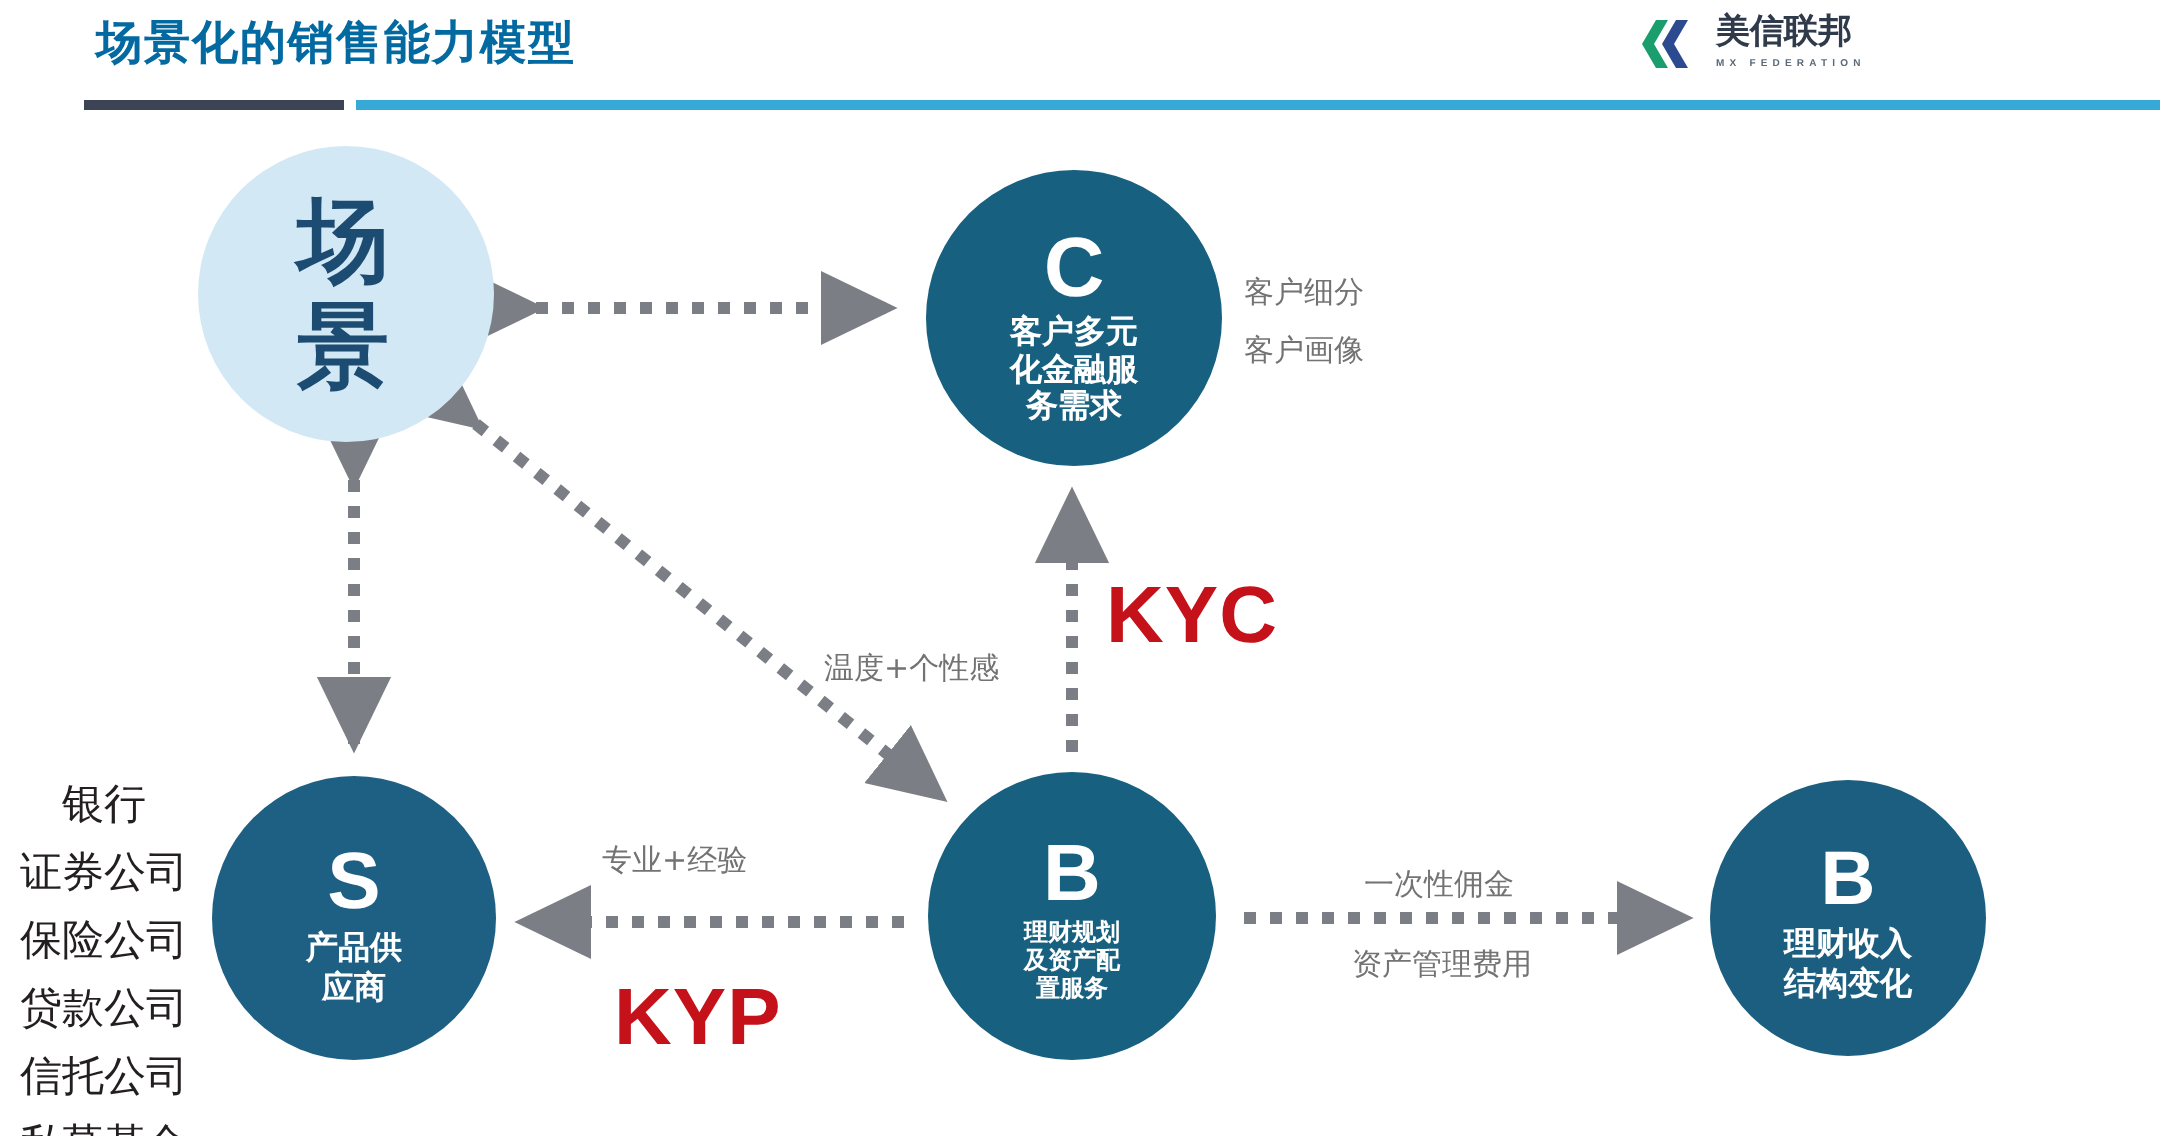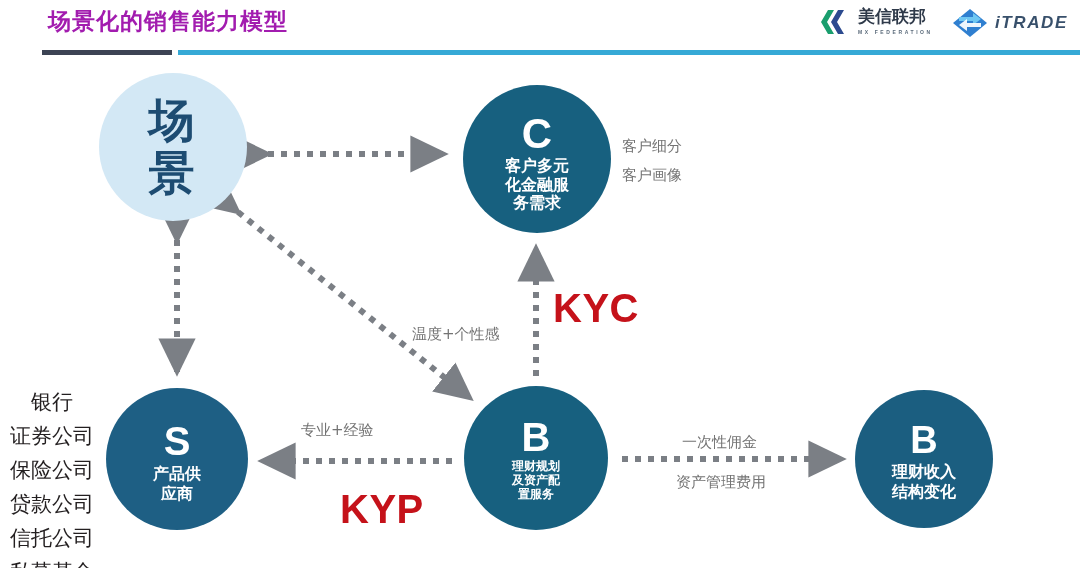--- a/index.html
+++ b/index.html
@@ -8,21 +8,21 @@
     background: #ffffff;
     font-family: "Liberation Sans", "DejaVu Sans", sans-serif;
     overflow: hidden;
   }
   #stage { position: relative; width: 1080px; height: 568px; background:#fff; }
 
   
   .hdr-title {
     position: absolute; left: 48px; top: 6px;
     font-family: "Liberation Serif", "DejaVu Serif", serif;
-    font-size: 23px; font-weight: 700; color: #a21caf;
+    font-size: 23px; font-weight: 700; color: #0369a1;
     letter-spacing: 1px; white-space: nowrap;
   }
   .rule-dark {
     position: absolute; left: 42px; top: 50px;
     width: 130px; height: 5px; background: #3c4354;
   }
   .rule-blue {
     position: absolute; left: 178px; top: 50px;
     width: 902px; height: 5px; background: #36a9d6;
   }
@@ -111,21 +111,21 @@
     position: absolute;
     font-family: "Liberation Sans", sans-serif;
     font-size: 40px; font-weight: 700; color: #c5121a;
     letter-spacing: 0.5px; white-space: nowrap;
   }
   #lbl-seg   { left: 622px; top: 137px; }
   #lbl-port  { left: 622px; top: 166px; }
   #lbl-warm  { left: 412px; top: 296px; margin-top: 29px; }
   #lbl-kyc   { left: 553px; top: 286px; }
   #lbl-prof  { left: 301px; top: 421px; }
-  #lbl-kyp   { left: 340px; top: 487px; }
+  #lbl-kyp   { left: 307px; top: 487px; }
   #lbl-comm  { left: 682px; top: 411px; margin-top: 22px; }
   #lbl-fee   { left: 676px; top: 473px; }
 
   
   #provider-list {
     position: absolute; left: 4px; top: 392px; width: 96px;
     display: flex; flex-direction: column; align-items: center;
     font-family: "DejaVu Sans", sans-serif;
     font-size: 21px; color: #231f20; line-height: 1;
   }
@@ -144,28 +144,20 @@
     <svg width="34" height="28" viewBox="0 0 34 28">
       <path d="M3 14 L10 2 L16 2 L9 14 L16 26 L10 26 Z" fill="#1a9e6e"></path>
       <path d="M13 14 L20 2 L26 2 L19 14 L26 26 L20 26 Z" fill="#2c4a8f"></path>
     </svg>
     <div style="margin-left:6px;display:flex;flex-direction:column;">
       <div class="mx-cn">美信联邦</div>
       <div class="mx-en">MX FEDERATION</div>
     </div>
   </div>
 
-  <div class="logo-wrap" id="logo-itrade">
-    <svg width="36" height="30" viewBox="0 0 36 30">
-      <path d="M18 1 L35 15 L18 29 L1 15 Z" fill="#2f7fd0"></path>
-      <path d="M7 11 L21 11 L21 7 L29 13 L21 19 L21 15 L7 15 Z" fill="#6fc7f2" transform="translate(0,-2)"></path>
-      <path d="M29 19 L15 19 L15 23 L7 17 L15 11 L15 15 L29 15 Z" fill="#ffffff" opacity="0.92"></path>
-    </svg>
-    <div class="itrade-en" style="margin-left:7px;">iTRADE</div>
-  </div>
 
   <svg id="wires">
     <defs>
       <marker id="ah" markerWidth="7" markerHeight="7" refX="5.6" refY="3.5" orient="auto">
         <path d="M0,0.4 L6.4,3.5 L0,6.6 Z" fill="#7b7f85"></path>
       </marker>
     </defs>
 
     <line x1="268" y1="154" x2="444" y2="154" stroke="#7b7f85" stroke-width="6" stroke-dasharray="6 7" marker-start="url(#ah)" marker-end="url(#ah)"></line>
 

